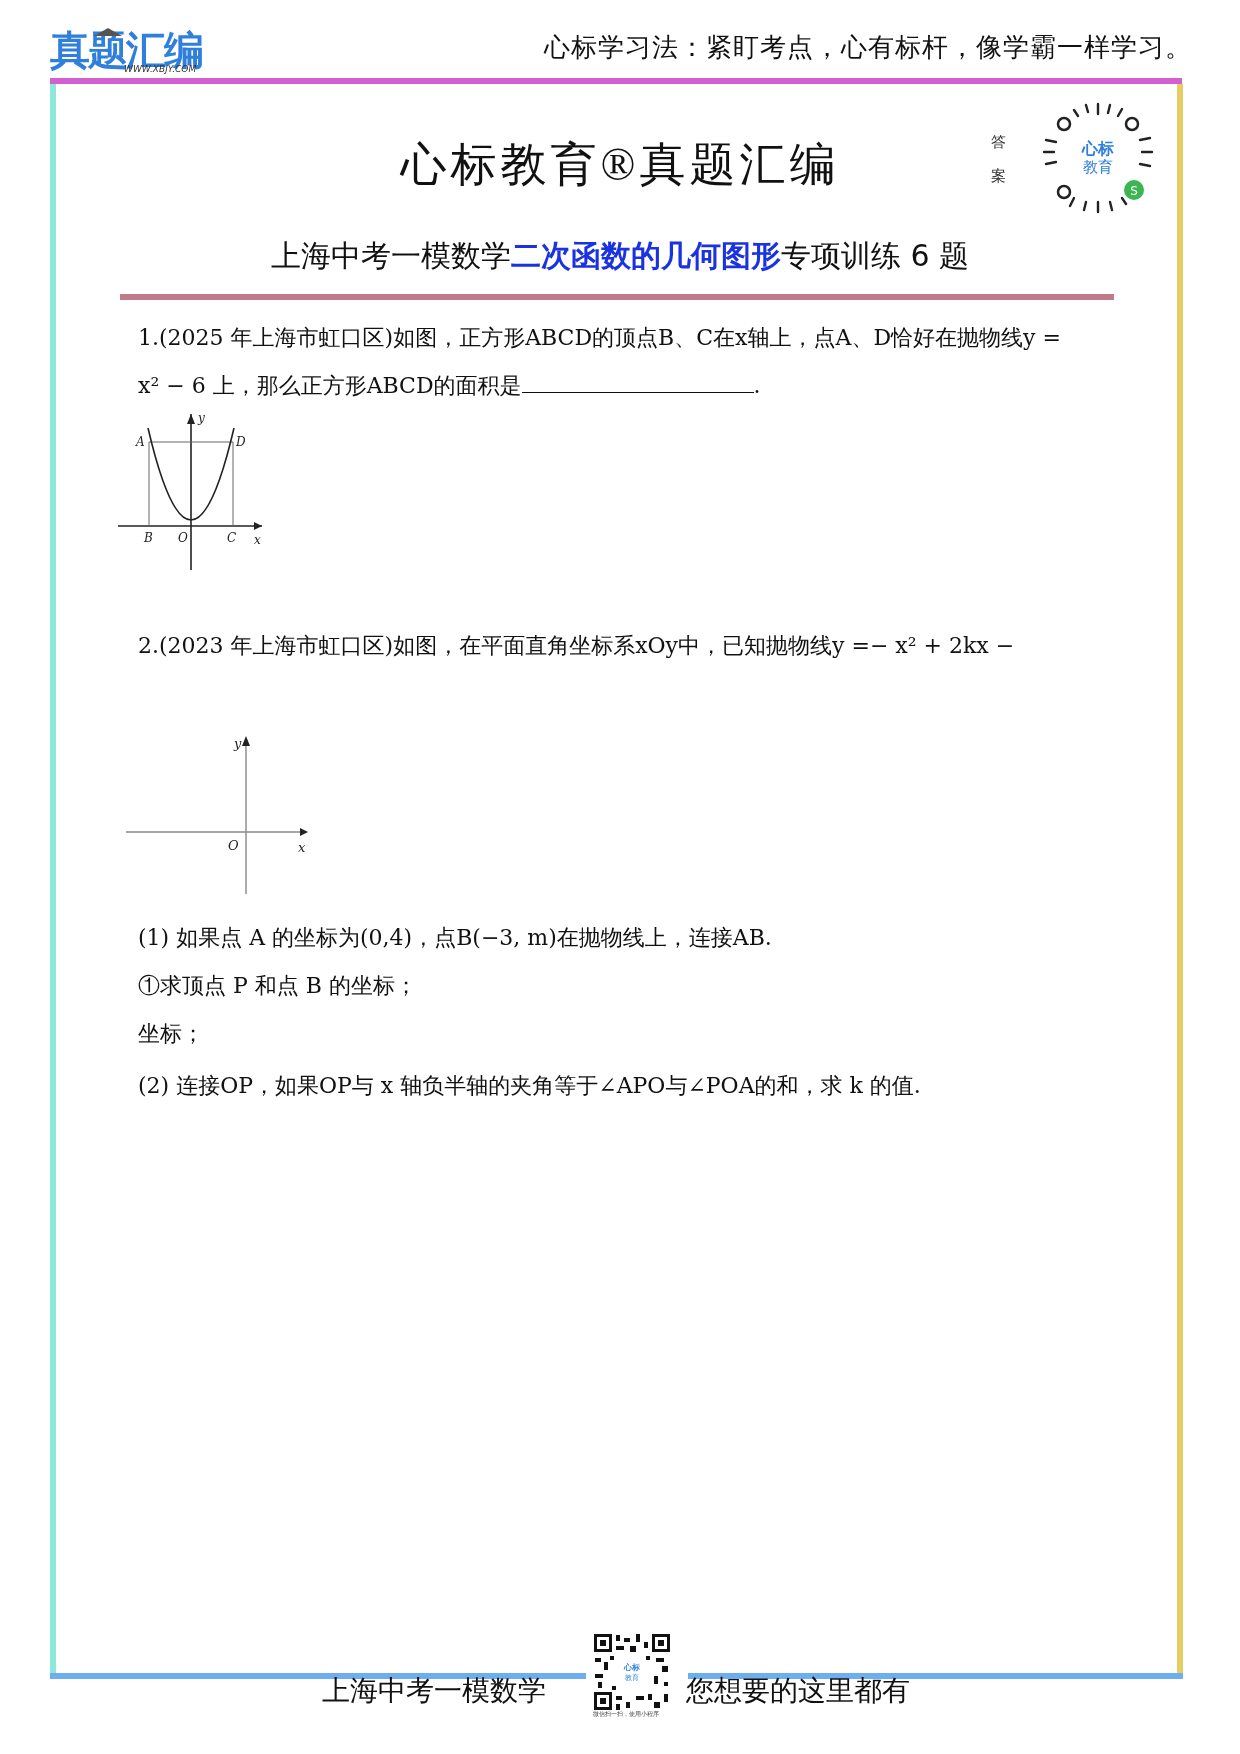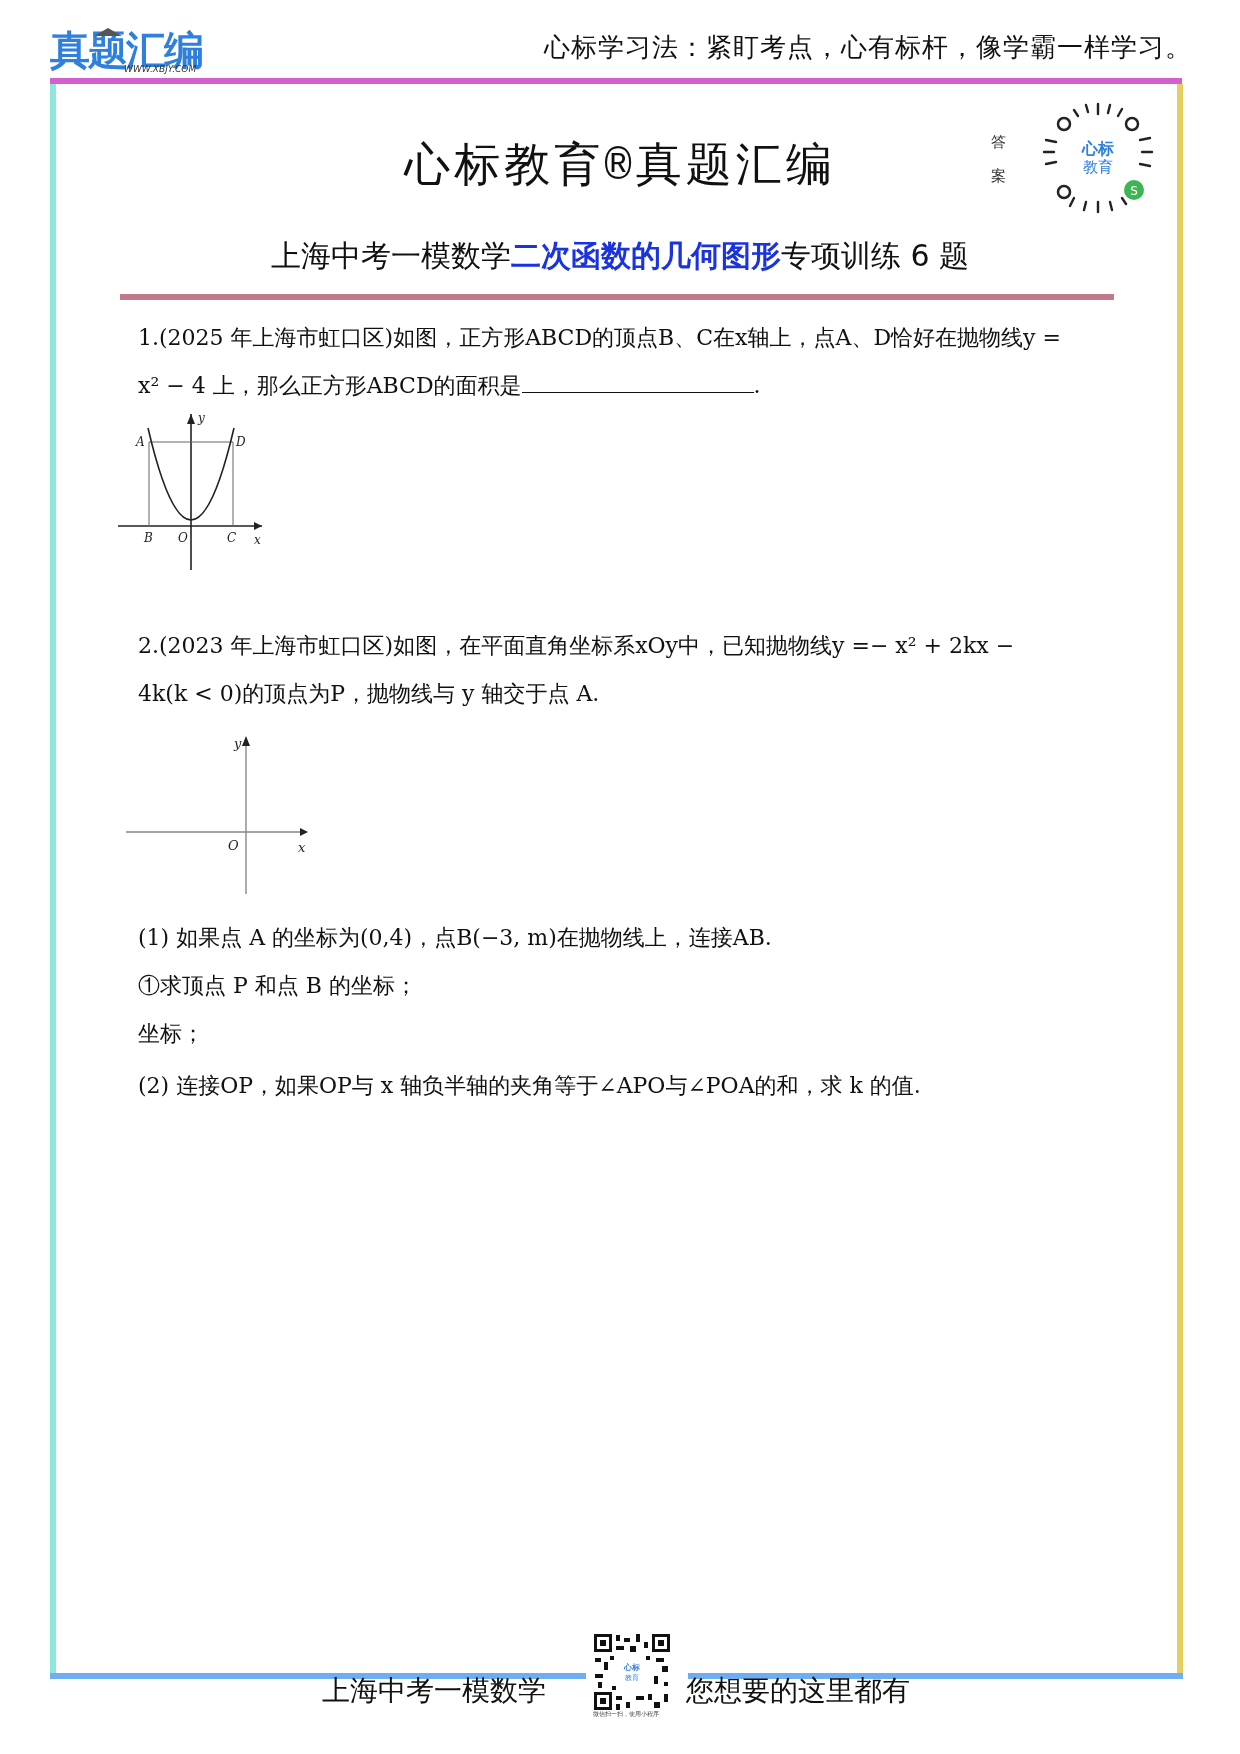--- a/index.html
+++ b/index.html
@@ -20,21 +20,21 @@
 
   
   .frame-top { position: absolute; left: 50px; top: 78px; width: 1132px; height: 6px; background: #d35fd0; }
   .frame-left { position: absolute; left: 50px; top: 84px; width: 6px; height: 1590px; background: #8ee8da; }
   .frame-right { position: absolute; left: 1177px; top: 84px; width: 6px; height: 1590px; background: #e5cf62; }
   .frame-bottom-l { position: absolute; left: 50px; top: 1673px; width: 536px; height: 6px; background: #6eaef0; }
   .frame-bottom-r { position: absolute; left: 688px; top: 1673px; width: 495px; height: 6px; background: #6eaef0; }
 
   
   .main-title { position: absolute; left: 0; width: 1240px; top: 134px; text-align: center;
-                font-size: 46px; letter-spacing: 4px; font-family: Liberation Mono, monospace; }
+                font-size: 46px; letter-spacing: 4px; font-family: Liberation Serif, serif; }
   .answer-label { position: absolute; left: 991px; top: 125px; width: 20px; font-size: 15px;
                   line-height: 34px; color: #333; font-family: "DejaVu Sans", sans-serif; }
   .qr-top { position: absolute; left: 1040px; top: 100px; width: 116px; height: 116px; }
   .subtitle { position: absolute; left: 0; width: 1240px; top: 236px; text-align: center;
               font-family: "DejaVu Sans", sans-serif; font-size: 30px; }
   .subtitle .hl { color: #1a33e0; font-weight: bold; }
   .divider { position: absolute; left: 120px; top: 294px; width: 994px; height: 6px; background: #c07a8a; }
 
   
   .para { position: absolute; left: 118px; width: 1010px; font-size: 22px; line-height: 48px;
@@ -102,21 +102,21 @@
 <div class="subtitle">
   <span>上海中考一模数学</span><span class="hl">二次函数的几何图形</span><span>专项训练 6 题</span>
 </div>
 <div class="divider"></div>
 
 <div class="para" style="top:314px;">
   <div>
     <span>1.</span><span>(2025 年上海市虹口区)</span><span>如图，正方形ABCD的顶点B、C在x轴上，点A、D恰好在抛物线y =</span>
   </div>
   <div>
-    <span>x² − 4 上，那么正方形ABCD的面积是</span><span class="blank"></span><span>.</span>
+    <span>x² − 6 上，那么正方形ABCD的面积是</span><span class="blank"></span><span>.</span>
   </div>
 </div>
 
 <svg class="fig" style="left:112px; top:402px;" width="160" height="170" viewBox="0 0 160 170">
   <g stroke="#222" fill="none">
     <line x1="6" y1="124" x2="150" y2="124" stroke-width="1.3"></line>
     <polygon points="150,124 142,120 142,128" fill="#222" stroke="none"></polygon>
     <line x1="79" y1="168" x2="79" y2="12" stroke-width="1.6"></line>
     <polygon points="79,12 75,22 83,22" fill="#222" stroke="none"></polygon>
     <line x1="37" y1="40" x2="121" y2="40" stroke="#666" stroke-width="1"></line>
@@ -132,21 +132,20 @@
     <text x="115" y="140">C</text>
     <text x="142" y="142">x</text>
     <text x="86" y="20">y</text>
   </g>
 </svg>
 
 <div class="para" style="top:622px;">
   <div>
     <span>2.</span><span>(2023 年上海市虹口区)</span><span>如图，在平面直角坐标系xOy中，已知抛物线y =− x² + 2kx −</span>
   </div>
-  <div>4k(k &lt; 0)的顶点为P，抛物线与 y 轴交于点 A.</div>
 </div>
 
 <svg class="fig" style="left:112px; top:728px;" width="200" height="170" viewBox="0 0 200 170">
   <g stroke="#888" stroke-width="1.4">
     <line x1="14" y1="104" x2="192" y2="104"></line>
     <line x1="134" y1="166" x2="134" y2="12"></line>
   </g>
   <polygon points="196,104 188,100 188,108" fill="#222"></polygon>
   <polygon points="134,8 130,18 138,18" fill="#222"></polygon>
   <g font-family="DejaVu Serif, serif" font-style="italic" font-size="13" fill="#222">

